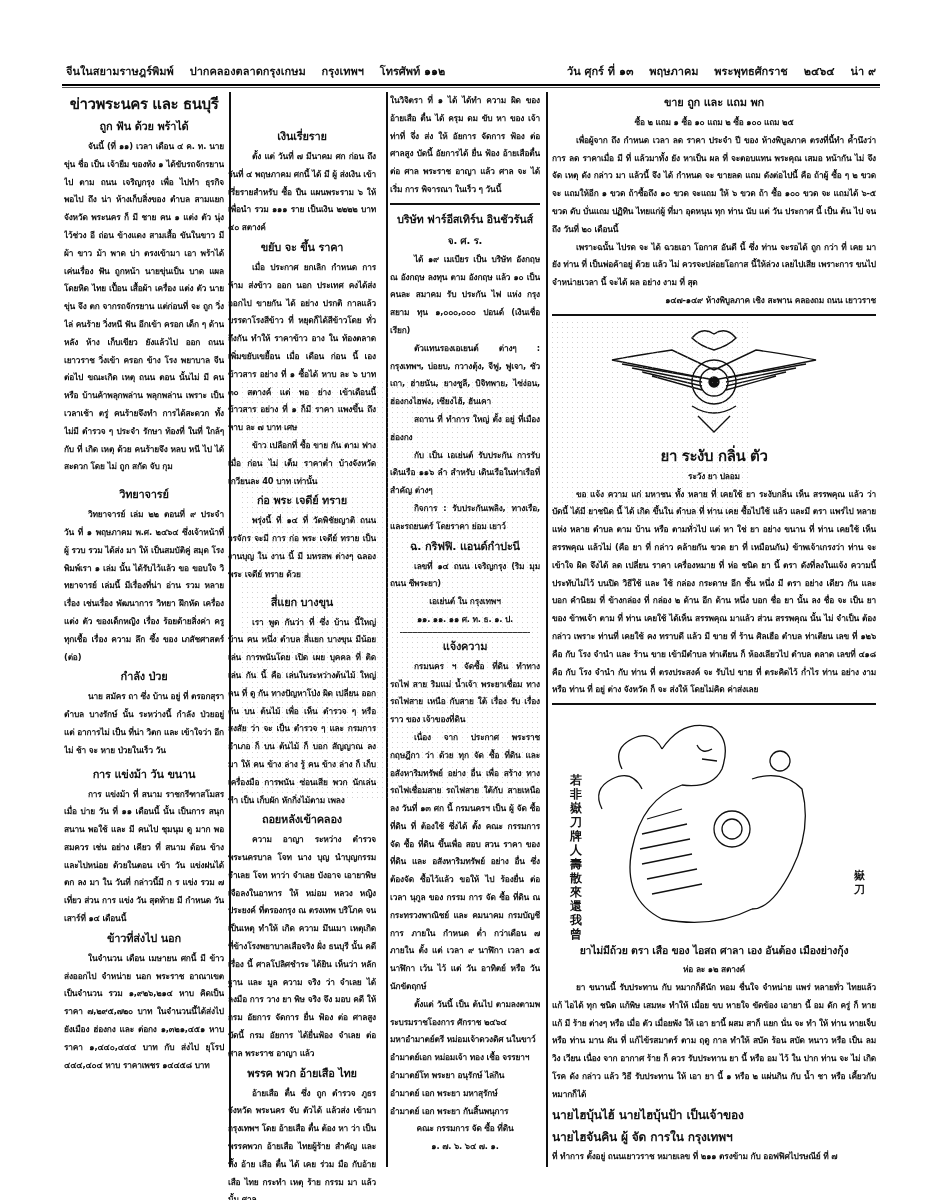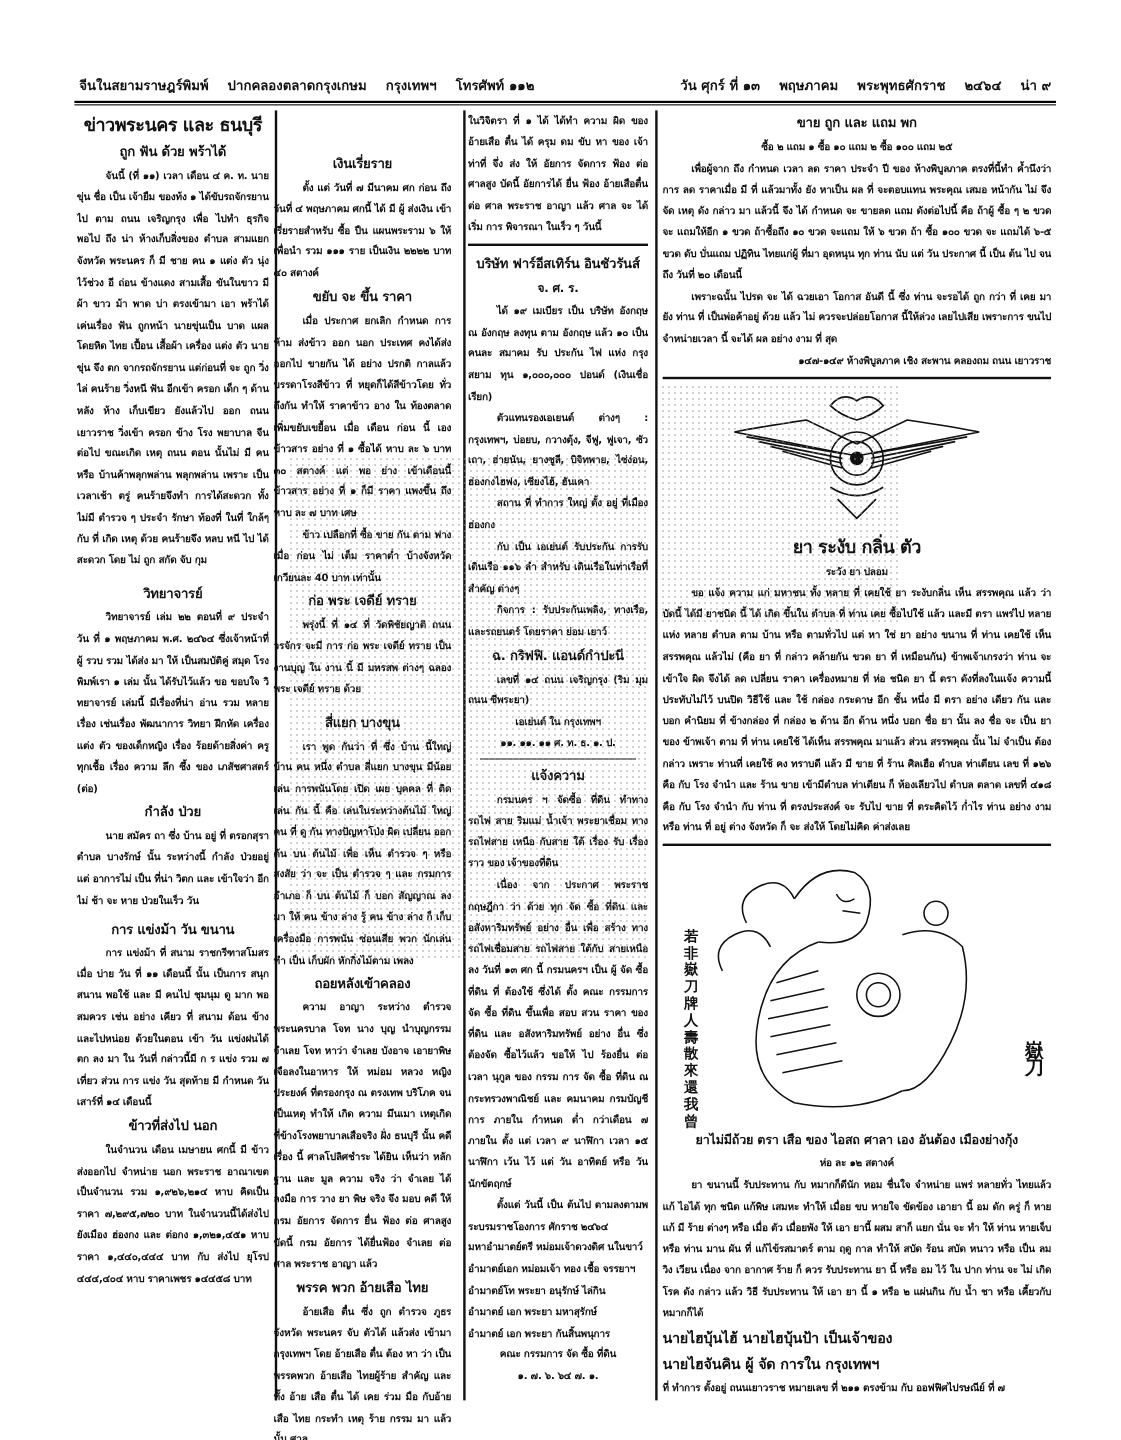--- a/index.html
+++ b/index.html
@@ -161,21 +161,21 @@
           <path d="M130 76 Q90 90 80 140 Q70 190 110 210 Q160 220 200 200"></path>
           <path d="M95 110 L130 100 M90 125 L135 115 M88 140 L138 130 M90 155 L140 145 M95 170 L145 160 M100 185 L150 175"></path>
           <path d="M145 36 Q150 46 160 40 M150 50 L165 52"></path>
           <circle cx="180" cy="120" r="18"></circle>
           <circle cx="180" cy="120" r="10"></circle>
           <path d="M200 70 Q230 60 250 80 Q260 120 240 160 Q220 200 200 200"></path>
           <circle cx="228" cy="52" r="10"></circle>
         </g>
       </svg>
       <div style="position:absolute;left:18px;top:44px;width:14px;font-size:12px;line-height:14px;font-weight:bold;font-family:Liberation Sans, sans-serif;margin-top:20px;">若非嶽刀牌人壽散來還我曾</div>
-      <div style="position:absolute;right:8px;top:160px;width:14px;font-size:16px;line-height:14px;font-family:'DejaVu Sans',sans-serif;">嶽刀</div>
+      <div style="position:absolute;right:8px;top:160px;width:14px;font-size:11px;line-height:14px;font-family:'DejaVu Sans',sans-serif;">嶽刀</div>
     </div>
 
     <div class="h-mid" style="font-size:10.5px">ยาไม่มีถ้วย ตรา เสือ ของ ไอสถ ศาลา เอง อันต้อง เมืองย่างกุ้ง</div>
     <div class="center">ห่อ ละ ๑๒ สตางค์</div>
     <p>ยา ขนานนี้ รับประทาน กับ หมากก็ดีนัก หอม ชื่นใจ จำหน่าย แพร่ หลายทั่ว ไทยแล้ว แก้ ไอได้ ทุก ชนิด แก้พิษ เสมหะ ทำให้ เมื่อย ขบ หายใจ ขัดข้อง เอายา นี้ อม ดัก ครู่ ก็ หาย แก้ มี ร้าย ต่างๆ หรือ เมื่อ ตัว เมื่อยพัง ให้ เอา ยานี้ ผสม สาก็ แยก นั่น จะ ทำ ให้ ท่าน หายเจ็บ หรือ ท่าน มาน ผัน ที่ แก้ไข้รสมาตร์ ตาม ฤดู กาล ทำให้ สบัด ร้อน สบัด หนาว หรือ เป็น ลม วิง เวียน เนื่อง จาก อากาศ ร้าย ก็ ควร รับประทาน ยา นี้ หรือ อม ไว้ ใน ปาก ท่าน จะ ไม่ เกิด โรค ดัง กล่าว แล้ว วิธี รับประทาน ให้ เอา ยา นี้ ๑ หรือ ๒ แผ่นกิน กับ น้ำ ชา หรือ เคี้ยวกับ หมากก็ได้</p>
     <div class="h-sign">นายไฮบุ้นไฮ้ นายไฮบุ้นป้า เป็นเจ้าของ</div>
     <div class="h-sign">นายไฮจันคิน ผู้ จัด การใน กรุงเทพฯ</div>
     <p style="text-indent:0">ที่ ทำการ ตั้งอยู่ ถนนเยาวราช หมายเลข ที่ ๒๑๑ ตรงข้าม กับ ออฟฟิศไปรษณีย์ ที่ ๗</p>
   </div>
 

